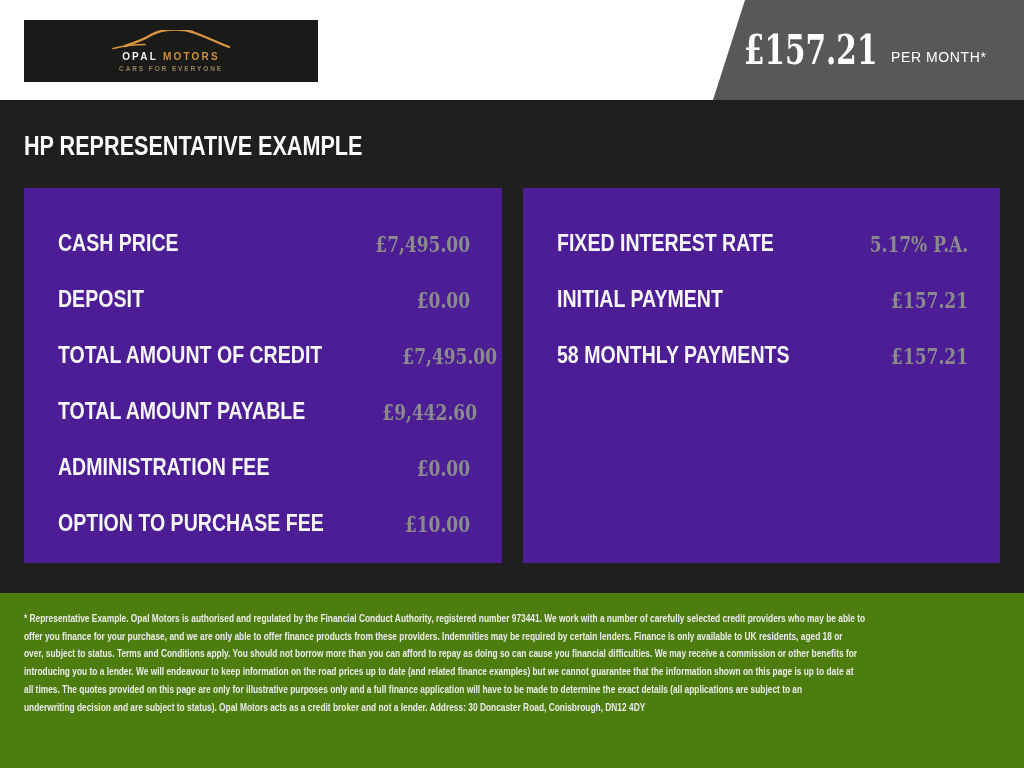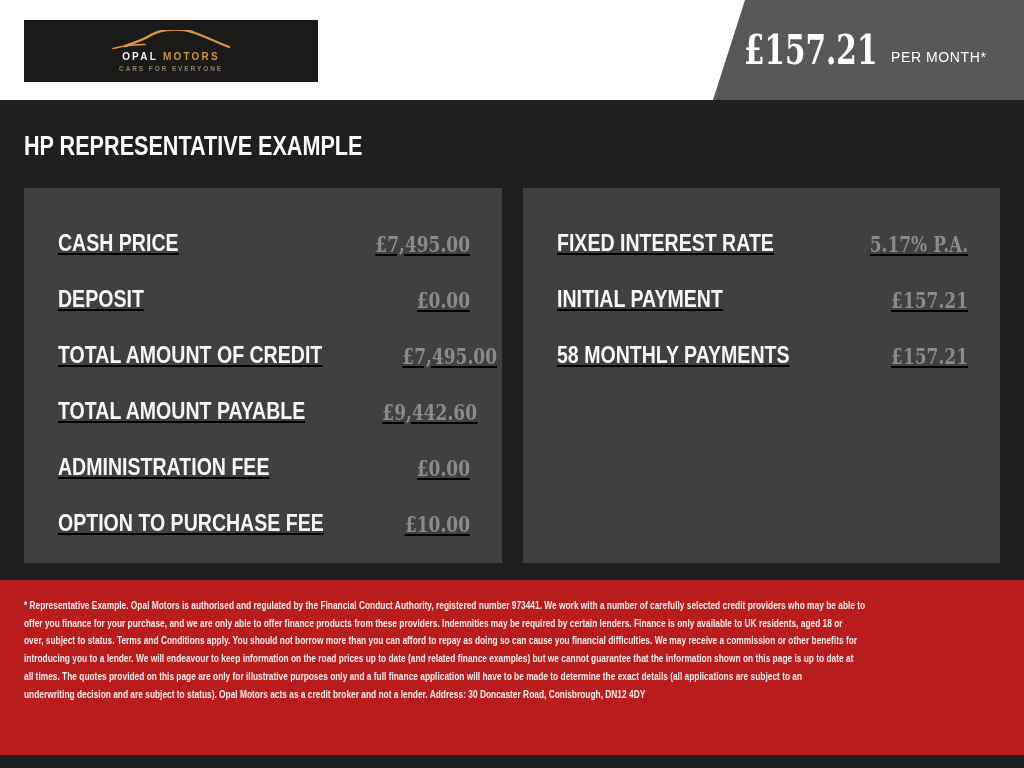--- a/index.html
+++ b/index.html
@@ -39,41 +39,41 @@
   }
 
   
   .title {
     position:absolute; left:24px; top:131px; color:#fbfbfb;
     font-size:27px; font-weight:bold; white-space:nowrap;
     transform:scaleX(.8); transform-origin:0 50%;
   }
 
   .panel {
-    position:absolute; top:188px; height:375px; background:#404040;
-    box-sizing:border-box; padding:27px 32px 0 34px;text-decoration:underline;
+    position:absolute; top:188px; height:375px; background:#4c1d95;
+    box-sizing:border-box; padding:27px 32px 0 34px;
   }
   .panel.left  { left:24px;  width:478px; }
   .panel.right { left:523px; width:477px; }
 
   .row { height:56px; display:flex; align-items:center; justify-content:space-between; }
   .lbl {
     color:#f7f7f7; font-weight:bold; font-size:23px; white-space:nowrap;
     transform:scaleX(.85); transform-origin:0 50%;
   }
   .val {
     color:#8b8b8b; font-family:"DejaVu Serif", serif; font-weight:bold;
     font-size:23px; white-space:nowrap;
     transform:scaleX(.74); transform-origin:100% 50%;
   }
 
   
   .disclaimer {
-    position:absolute; left:0; top:580px; width:1024px; height:175px;
-    background:#b91c1c; box-sizing:border-box; padding:17px 0 0 24px;
+    position:absolute; left:0; top:593px; width:1024px; height:175px;
+    background:#4d7c0f; box-sizing:border-box; padding:17px 0 0 24px;
   }
   .dline {
     color:#ececec; font-weight:bold; font-size:11px; line-height:17.7px;
     white-space:nowrap; transform:scaleX(.76); transform-origin:0 50%;
   }
 </style>
 </head>
 <body>
 
 <div class="page">

